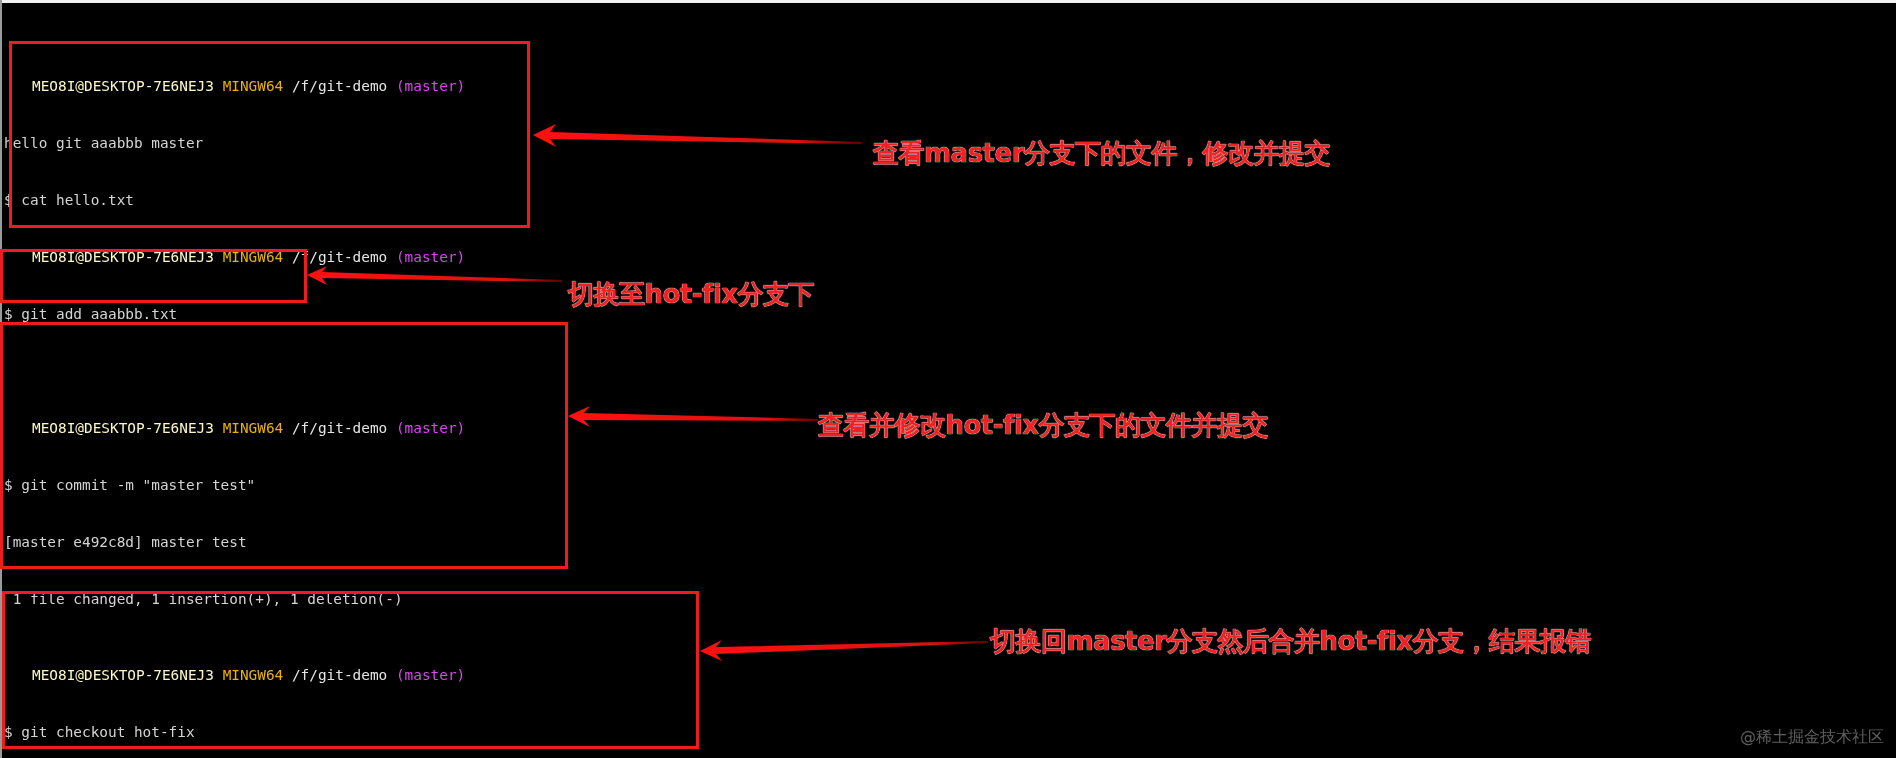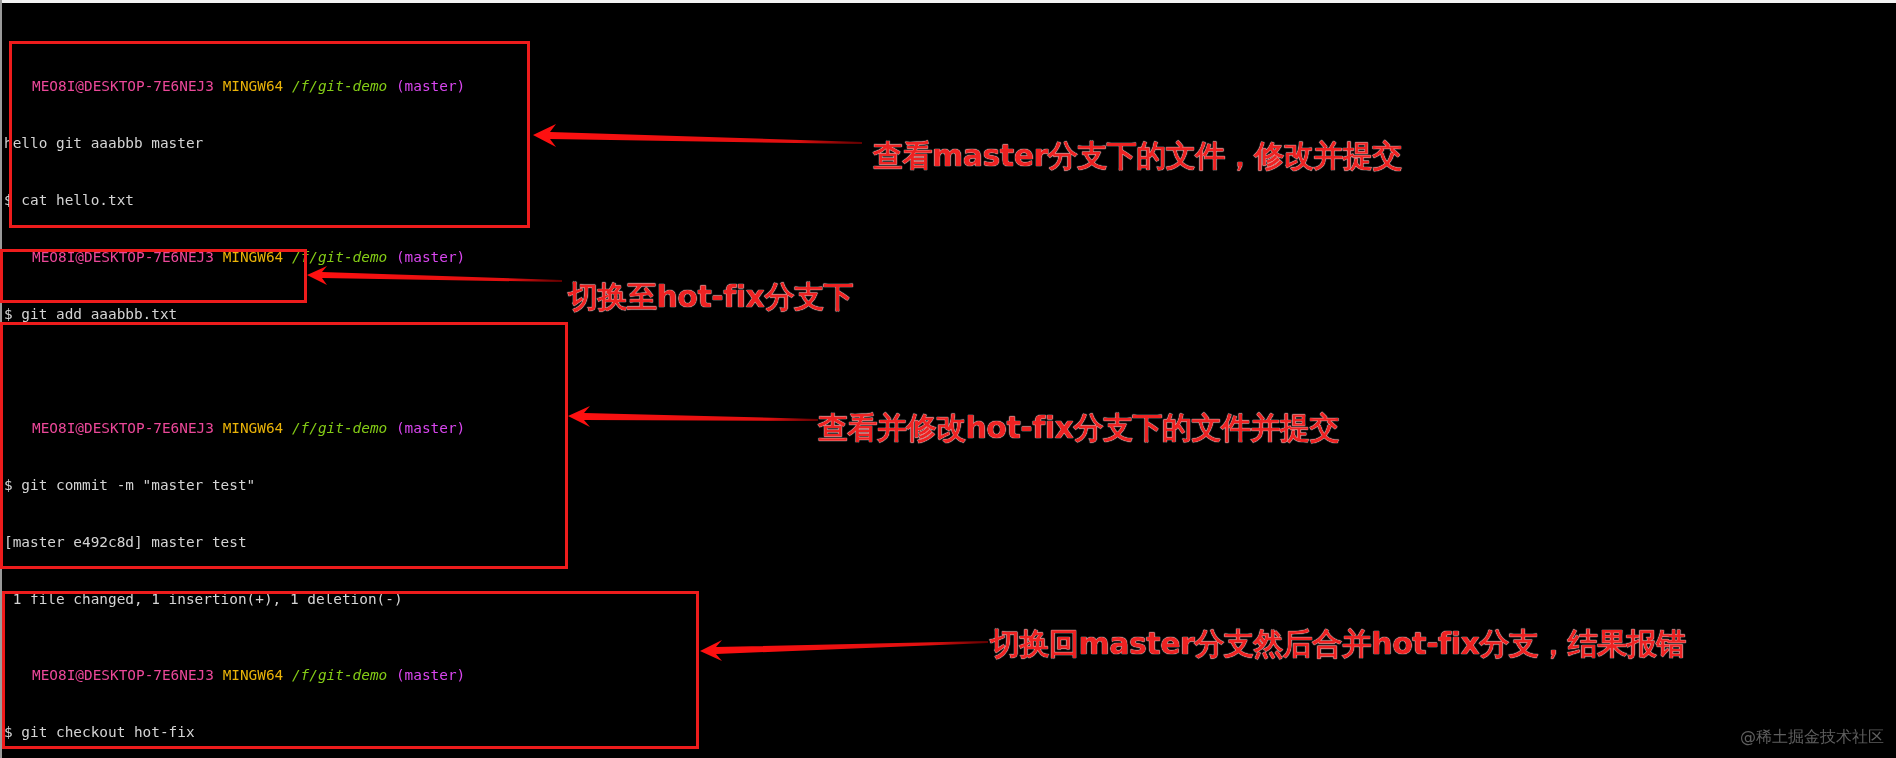--- a/index.html
+++ b/index.html
@@ -9,32 +9,32 @@
     font-family: "DejaVu Sans Mono", "Liberation Mono", monospace;
   }
   .top-border { position: absolute; left: 0; top: 0; width: 1896px; height: 3px; background: #f2f2f2; }
   .left-border { position: absolute; left: 0; top: 0; width: 2px; height: 758px; background: #9a9a9a; }
   .terminal {
     position: absolute; left: 4px; top: 20px;
     font-size: 14.4px; line-height: 19px; color: #d4d4d4;
     white-space: pre; letter-spacing: 0;
   }
   .line { height: 19px; display: block; }
-  .p-user { color: #ec4899; padding-left: 28px; }
+  .p-user { color: #fef9c3; padding-left: 28px; }
   .p-host { color: #eab308; }
-  .p-path { color: #84cc16; font-style: italic; }
+  .p-path { color: #e5e5e5; }
   .p-branch { color: #d946ef; }
   .box {
     position: absolute; border: 3px solid #ee1c1c; box-sizing: border-box;
   }
   .arrow { position: absolute; left: 0; top: 0; pointer-events: none; }
   .note {
     position: absolute;
     font-family: "DejaVu Sans", "Liberation Sans", sans-serif;
-    font-weight: bold; font-size: 30px; color: #ee2222;
+    font-weight: bold; font-size: 26px; color: #ee2222;
     white-space: nowrap;
     text-shadow: 0 0 1px #fff, 0 0 1px #fff;
     letter-spacing: -0.5px;
     text-align: right;
   }
   .watermark {
     position: absolute; right: 12px; bottom: 10px;
     font-family: "DejaVu Sans", "Liberation Sans", sans-serif;
     font-size: 16px; color: #5f5f5f;
   }

